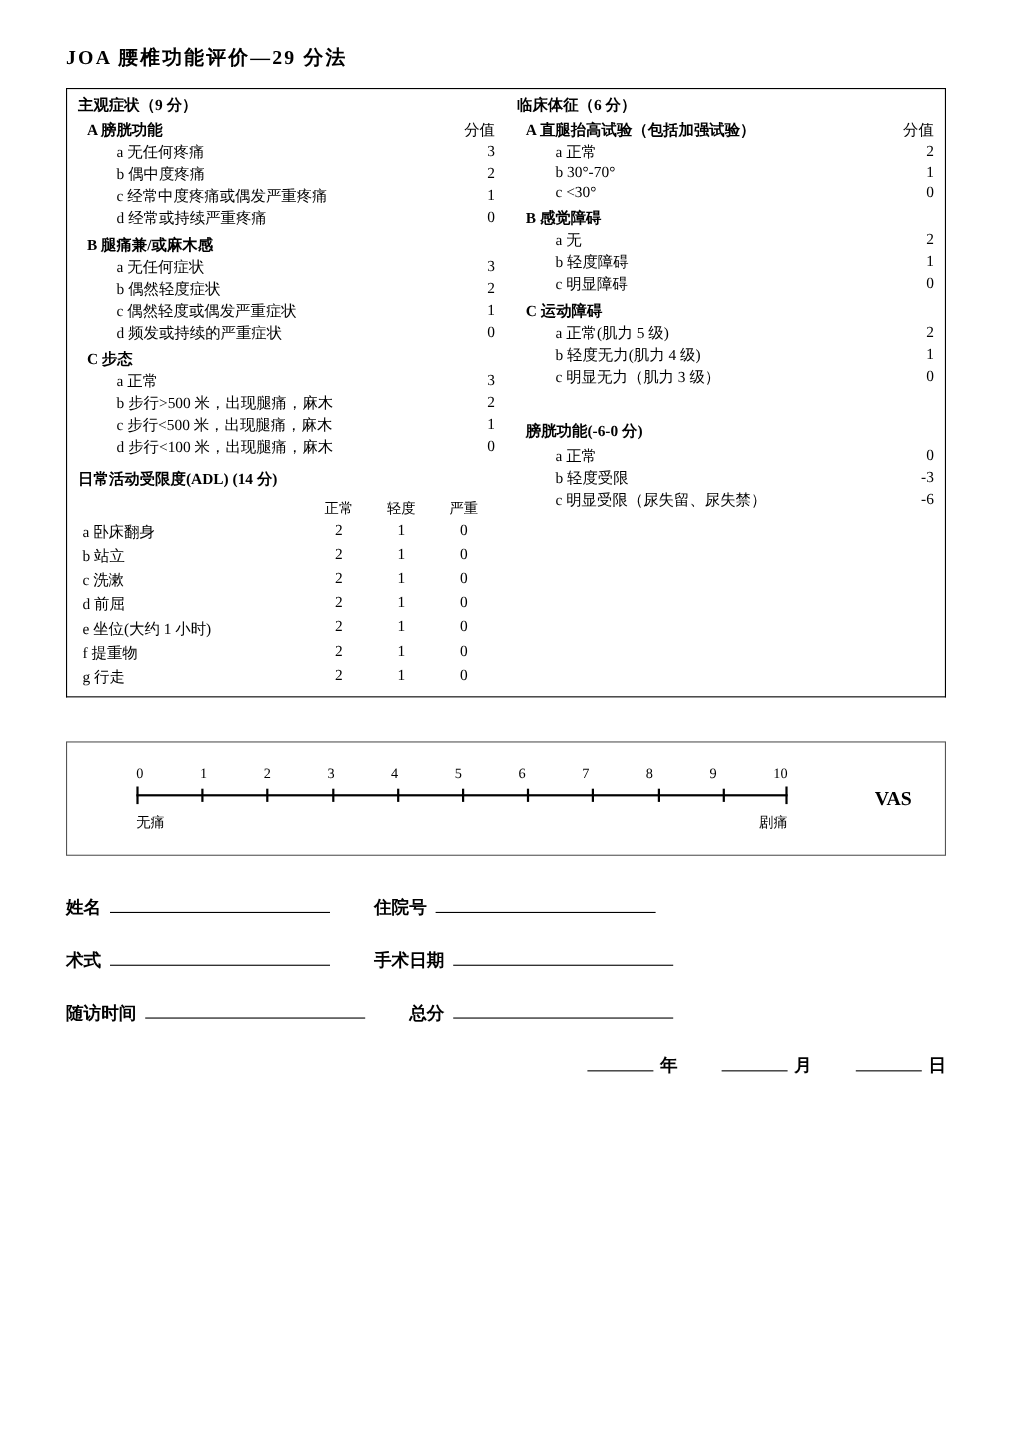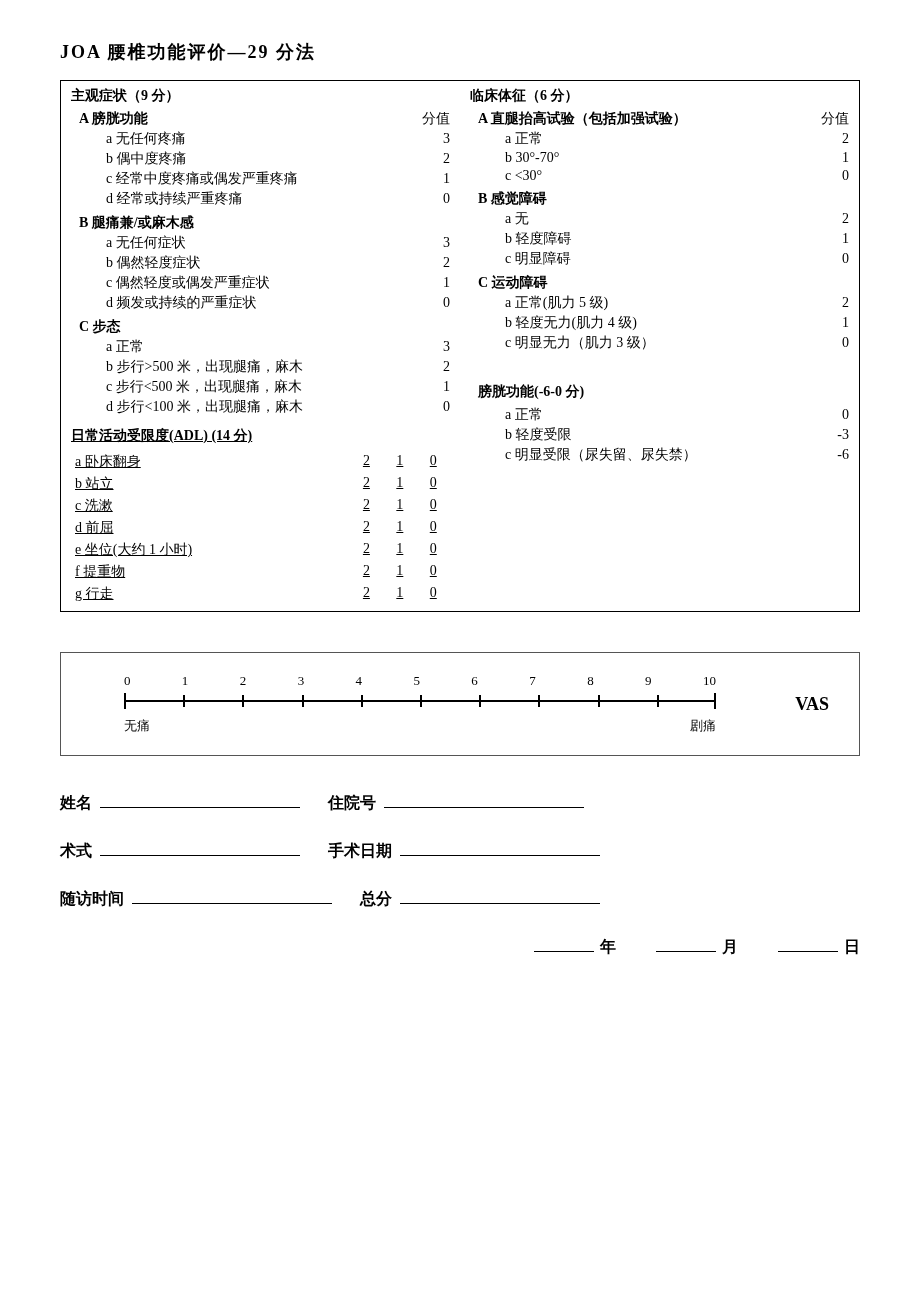--- a/index.html
+++ b/index.html
@@ -56,21 +56,20 @@
     .row-item .score {
       min-width: 30px;
       text-align: right;
     }
     .subsection {
       margin-left: 8px;
       margin-bottom: 4px;
     }
     .adl-section {
       margin-top: 10px;
-      text-decoration: underline;
     }
     .adl-header {
       font-weight: bold;
       font-size: 14px;
       margin-bottom: 6px;
     }
     .adl-table {
       width: 100%;
       border-collapse: collapse;
     }
@@ -121,21 +120,21 @@
     .vas-label-right { }
 
     
     .form-section {
       margin-top: 20px;
     }
     .form-row {
       display: flex;
       align-items: baseline;
       margin-bottom: 20px;
-      gap: 28px;
+      gap: 40px;
     }
     .form-field {
       display: flex;
       align-items: baseline;
       gap: 8px;
     }
     .form-label {
       font-size: 16px;
       font-weight: bold;
       white-space: nowrap;
@@ -248,20 +247,26 @@
         <div class="row-item indent1">
           <span class="label">d 步行&lt;100 米，出现腿痛，麻木</span>
           <span class="score">0</span>
         </div>
       </div>
 
       <div class="adl-section">
         <div class="adl-header">日常活动受限度(ADL) (14 分)</div>
         <table class="adl-table">
           <tbody>
+                <tr>
+            <td></td>
+            <td class="adl-col-header">正常</td>
+            <td class="adl-col-header">轻度</td>
+            <td class="adl-col-header">严重</td>
+          </tr>
           <tr>
             <td>a 卧床翻身</td>
             <td>2</td>
             <td>1</td>
             <td>0</td>
           </tr>
           <tr>
             <td>b 站立</td>
             <td>2</td>
             <td>1</td>

